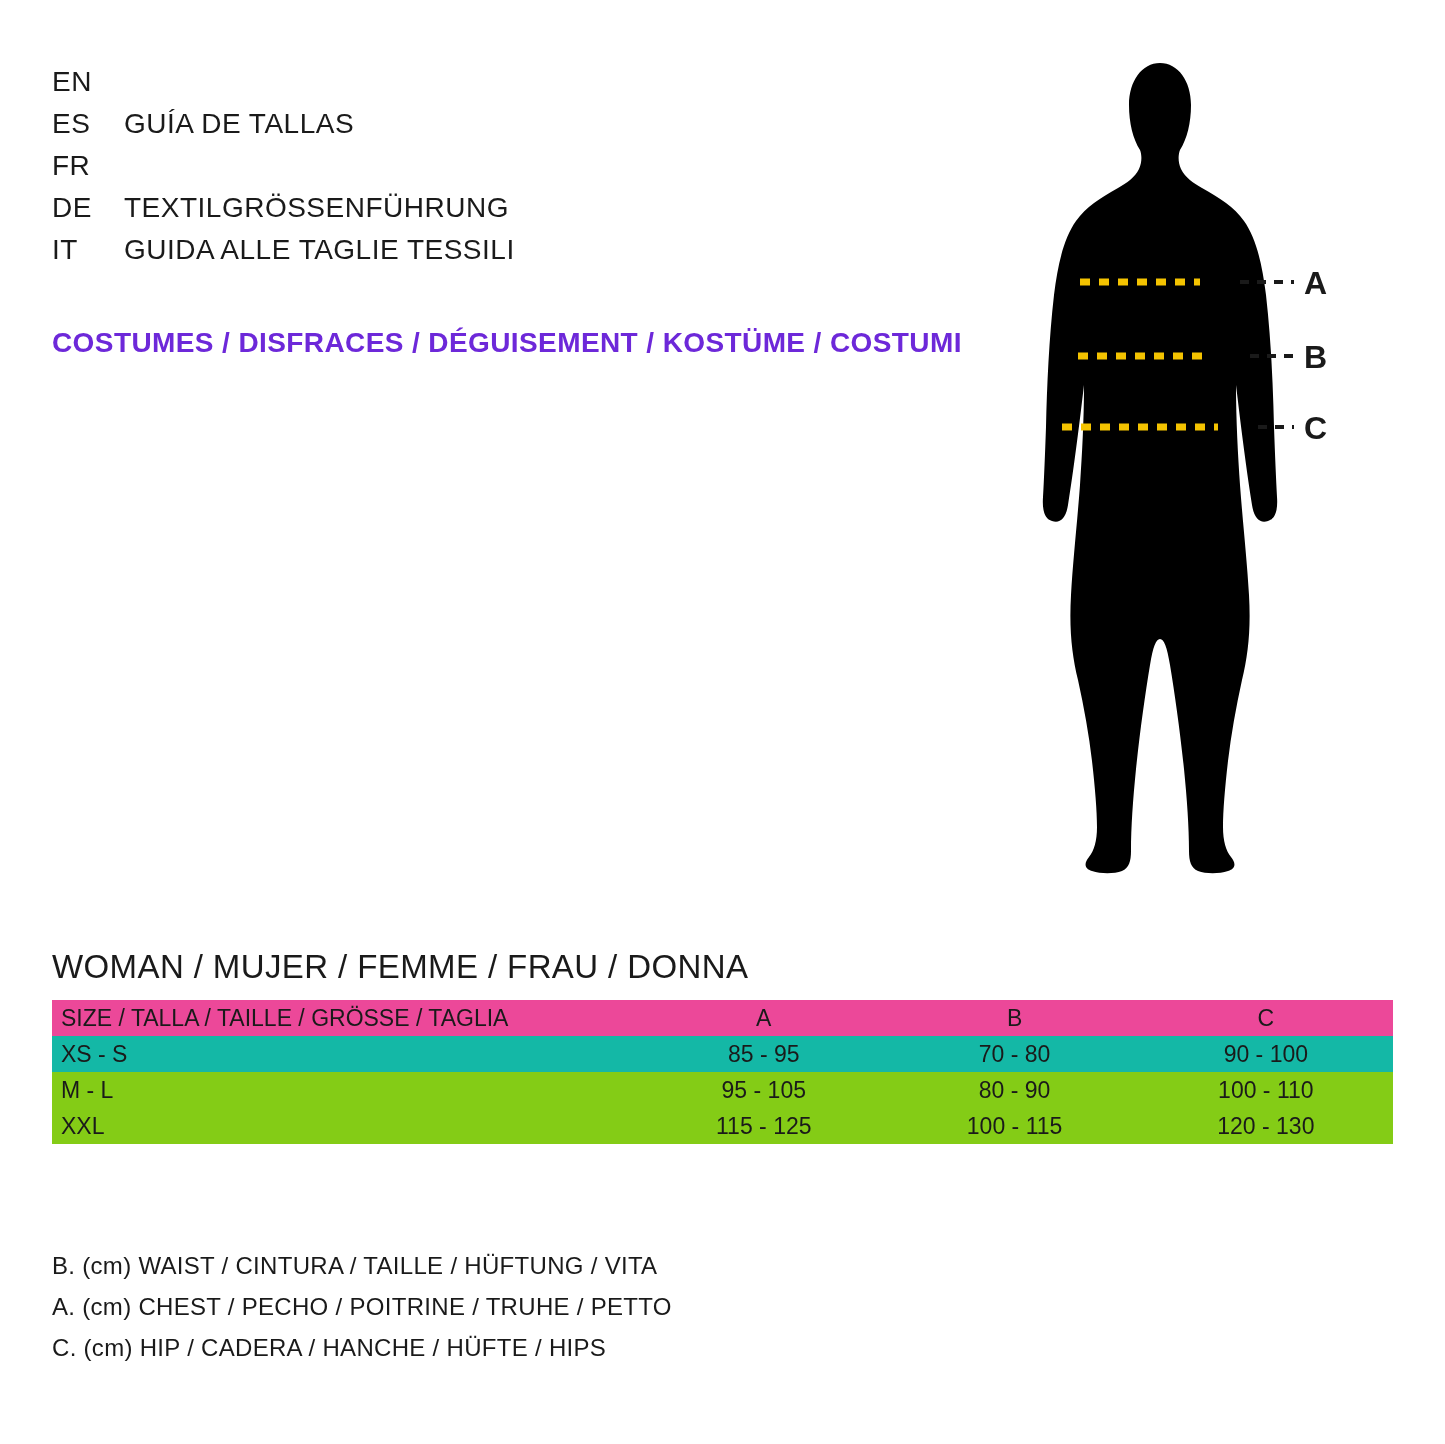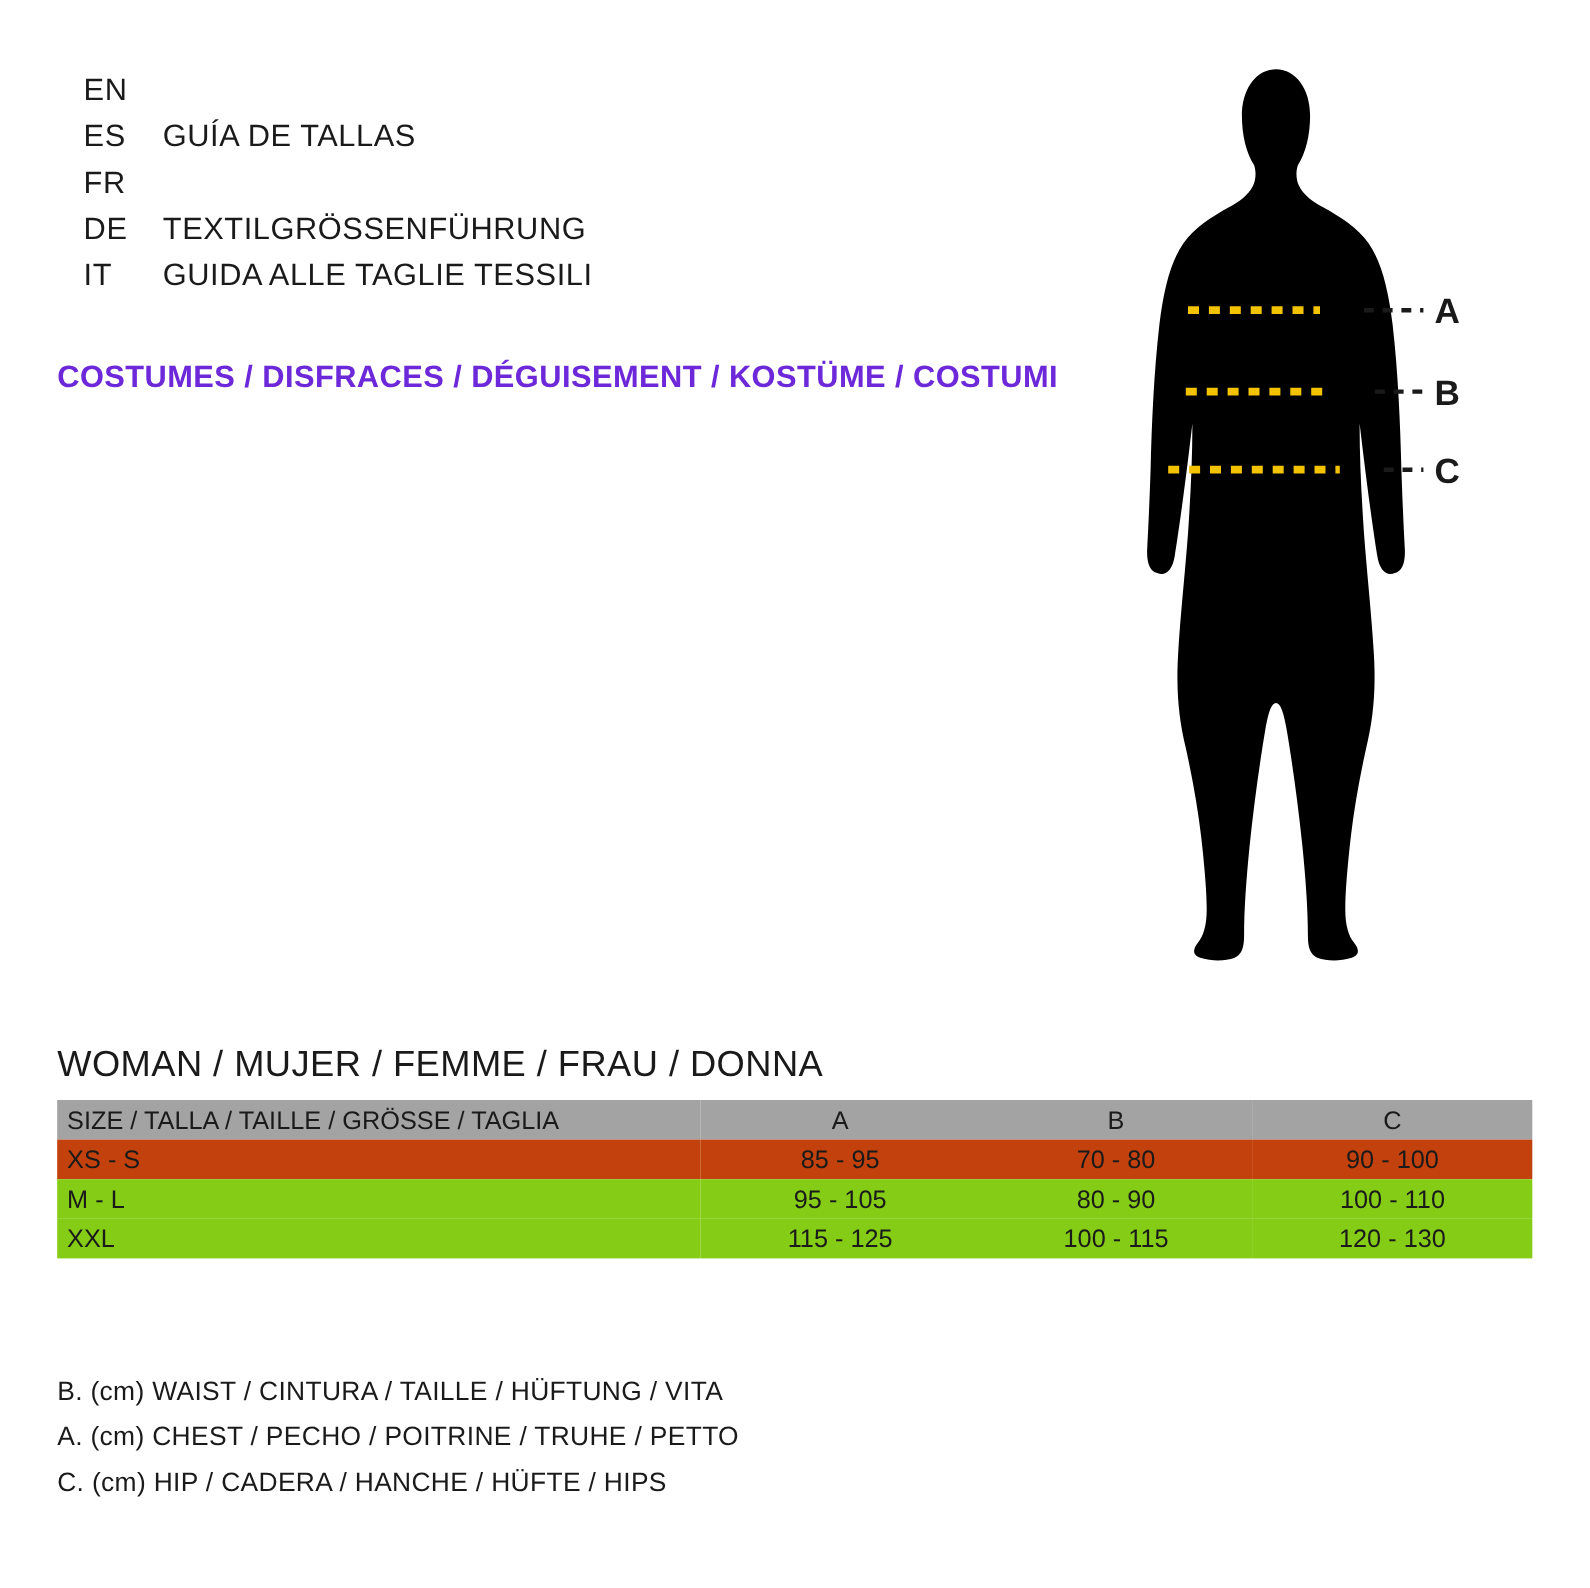--- a/index.html
+++ b/index.html
@@ -19,21 +19,20 @@
   
   .lang-block {
     position: absolute;
     left: 52px;
     top: 66px;
   }
   .lang-row {
     display: flex;
     align-items: baseline;
     height: 42px;
-    margin-left: 24px;
   }
   .lang-code {
     width: 72px;
     font-size: 28px;
     letter-spacing: 0.5px;
     color: #1a1a1a;
   }
   .lang-text {
     font-size: 28px;
     letter-spacing: 0.5px;
@@ -85,29 +84,29 @@
     color: #1a1a1a;
   }
   .size-table th, .size-table td {
     padding: 0;
     height: 36px;
     font-weight: normal;
     text-align: center;
     vertical-align: middle;
   }
   .size-table thead tr {
-    background: #a3a3a3;
+    background: #ec4899;
   }
   .size-table th.size-col, .size-table td.size-col {
     text-align: left;
     padding-left: 9px;
     width: 580px;
   }
   .size-table tbody tr.odd-row {
-    background: #c2410c;
+    background: #14b8a6;
   }
   .size-table tbody tr.even-row {
     background: #84cc16;
   }
   .col-a { width: 255px; }
   .col-b { width: 250px; }
   .col-c { width: 256px; }
 
   
   .footnotes {

